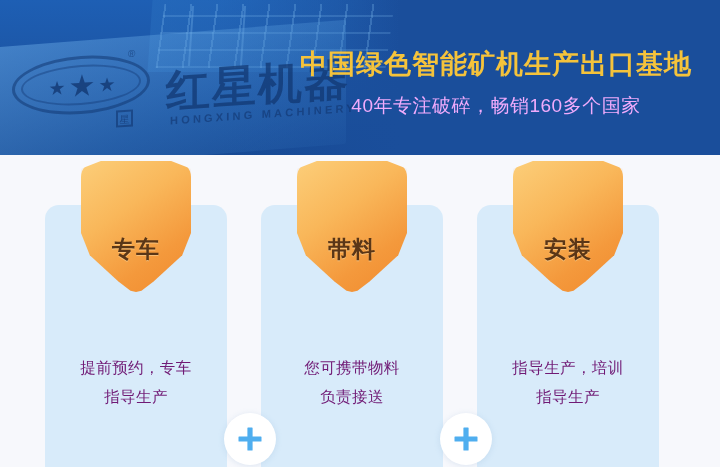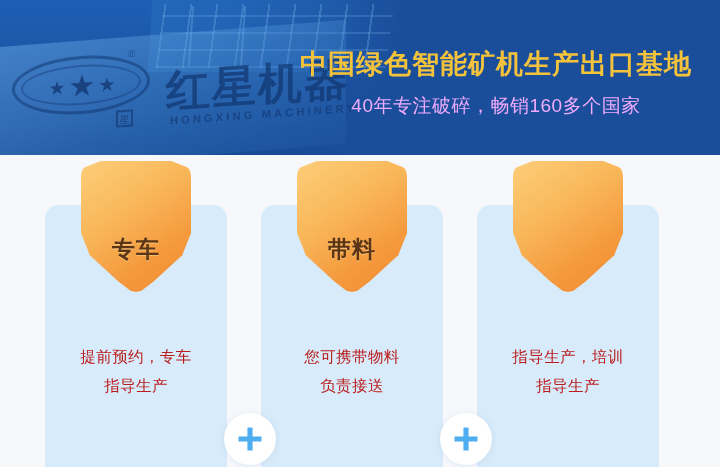--- a/index.html
+++ b/index.html
@@ -140,24 +140,24 @@
   .badge-text {
     position:absolute; left:0; right:0; top:30px;
     text-align:center;
     font-size:23px; font-weight:bold; line-height:1.22;
     color:#5A3617; letter-spacing:1px;
     text-shadow:0 1px 0 rgba(255,228,180,.45);
   }
   .badge-text span { display:block; }
 
   .desc {
-    position:absolute; left:0; right:0; top:138px;
+    position:absolute; left:0; right:0; top:149px;
     text-align:center;
     font-size:15.5px; line-height:1.85;
-    color:#b91c1c; letter-spacing:.4px;
+    color:#701a75; letter-spacing:.4px;
   }
   .desc span { display:block; }
 
   .plus {
     position:absolute; top:258px;
     width:52px; height:52px; border-radius:50%;
     background:#FFFFFF;
     box-shadow:0 1px 6px rgba(120,160,200,.20);
     display:flex; align-items:center; justify-content:center;
   }
@@ -213,20 +213,21 @@
     </div>
     <div class="desc">
       <span>您可携带物料</span>
       <span>负责接送</span>
     </div>
   </div>
 
   <div class="card c3">
     <div class="badge"></div>
     <div class="badge-text">
+      <span>安装</span>
     </div>
     <div class="desc">
       <span>指导生产，培训</span>
       <span>指导生产</span>
     </div>
   </div>
 
   <div class="plus p1">
     <svg width="26" height="26" viewBox="0 0 26 26">
       <rect x="10.4" y="1.5" width="5.2" height="23" rx="0.6" fill="#4FAEEF"></rect>

